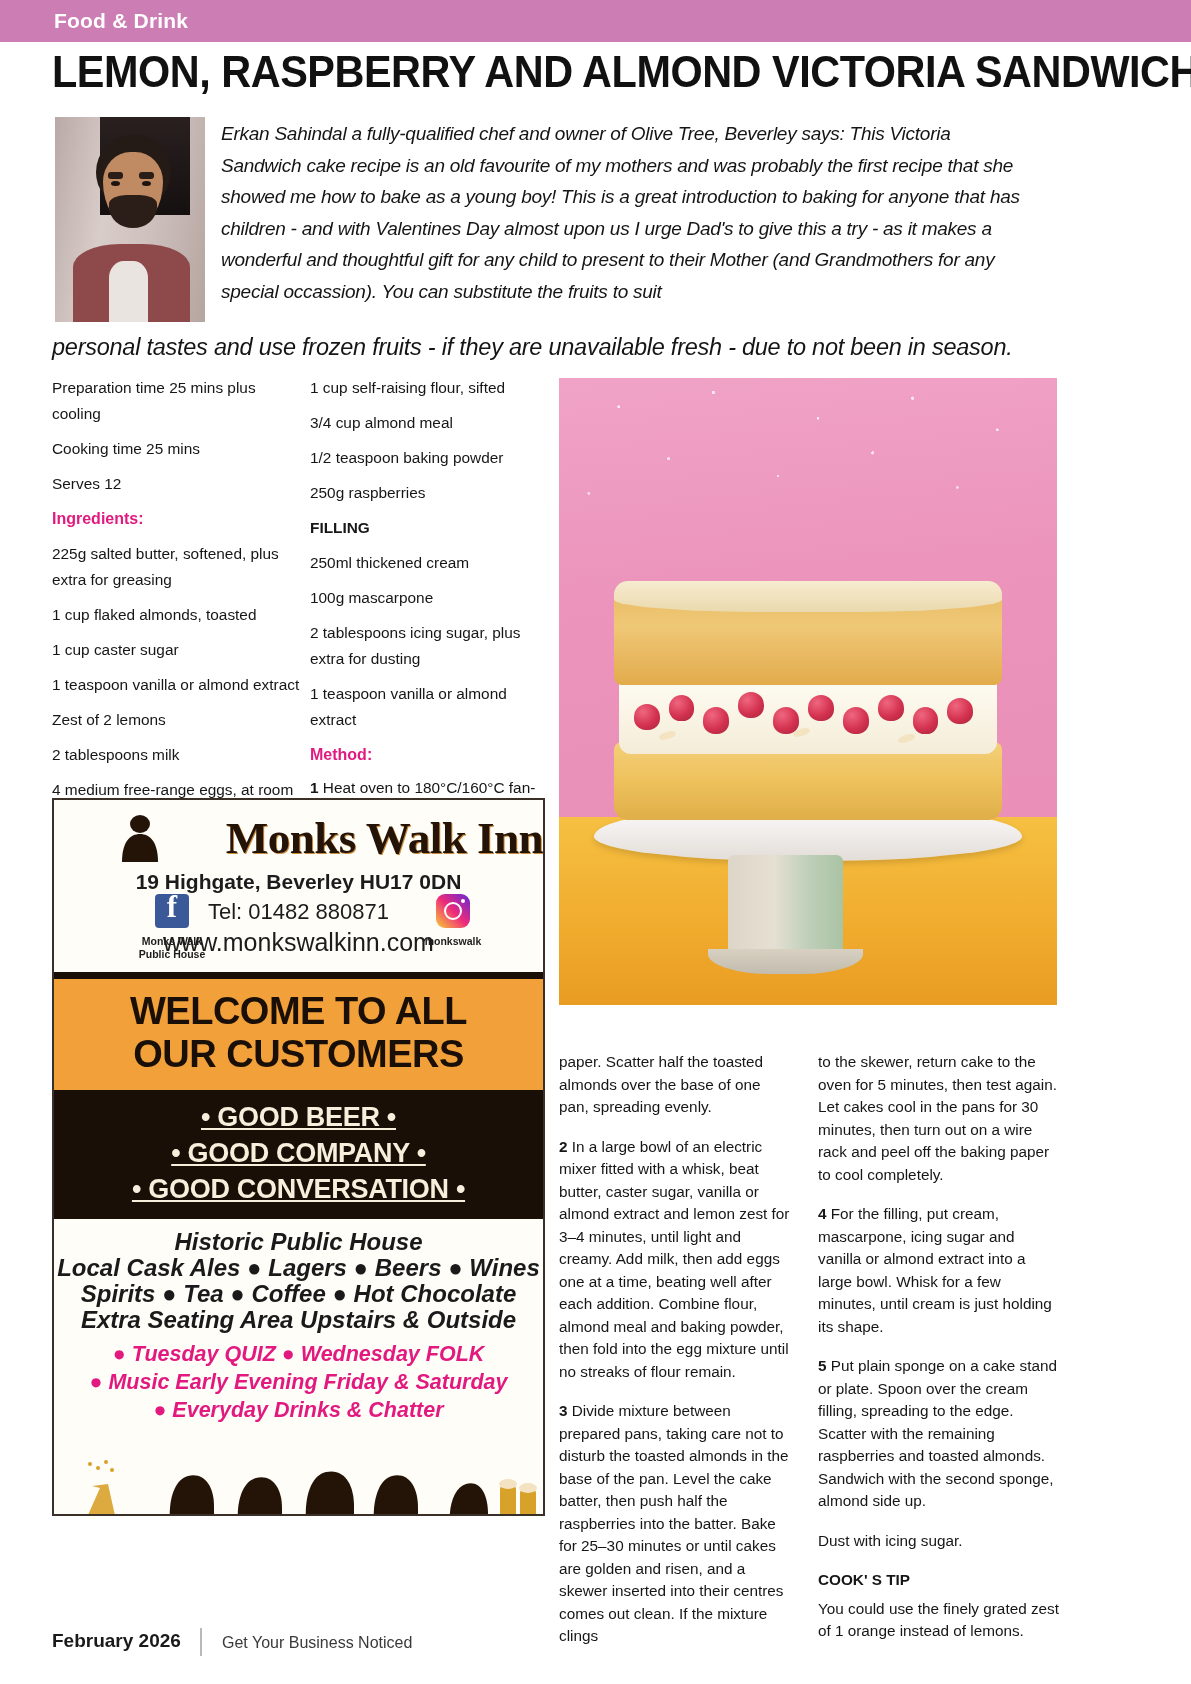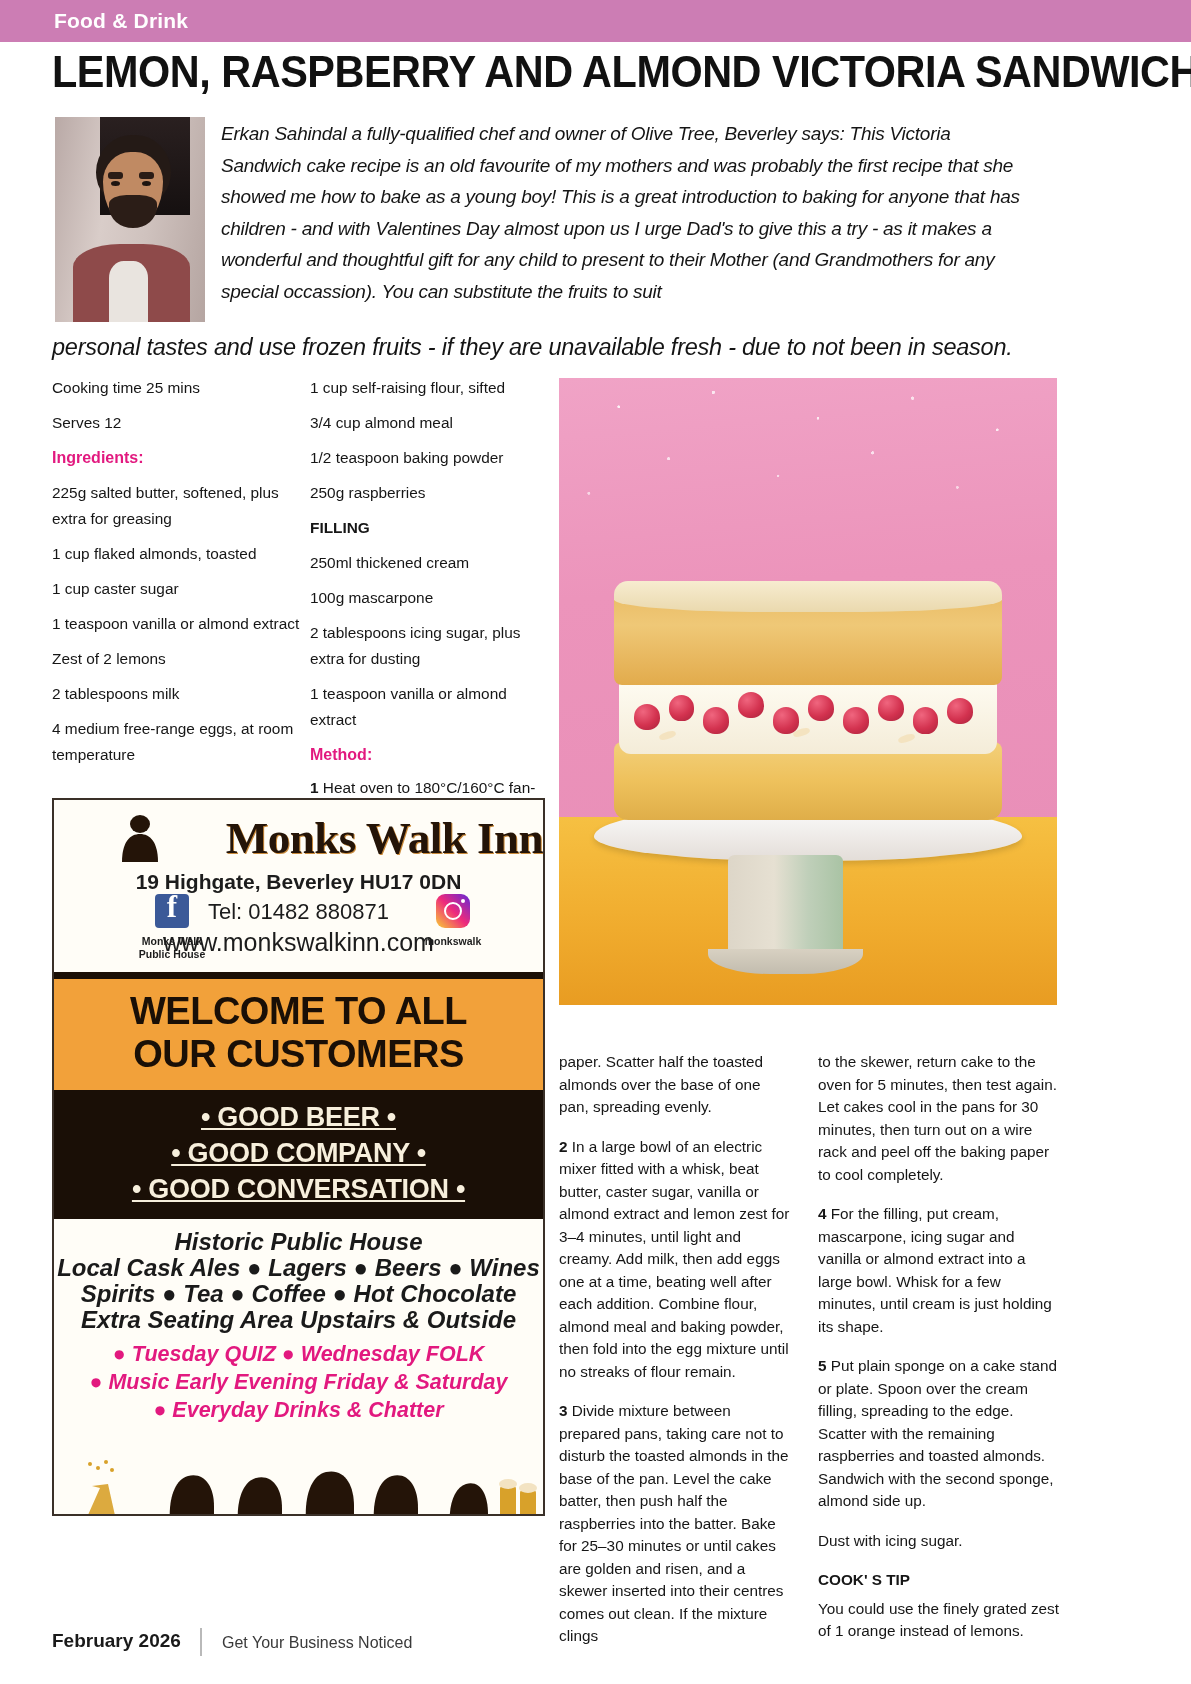--- a/index.html
+++ b/index.html
@@ -310,20 +310,21 @@
     <div class="brow-r"></div>
     <div class="eye-l"></div>
     <div class="eye-r"></div>
     <div class="beard"></div>
   </div>
 
   <div class="intro">Erkan Sahindal a fully-qualified chef and owner of Olive Tree, Beverley says: This Victoria Sandwich cake recipe is an old favourite of my mothers and was probably the first recipe that she showed me how to bake as a young boy! This is a great introduction to baking for anyone that has children - and with Valentines Day almost upon us I urge Dad's to give this a try - as it makes a wonderful and thoughtful gift for any child to present to their Mother (and Grandmothers for any special occassion). You can substitute the fruits to suit</div>
   <div class="intro-last">personal tastes and use frozen fruits - if they are unavailable fresh - due to not been in season.</div>
 
   <div class="col col-1">
+    <p>Preparation time 25 mins plus cooling</p>
     <p>Cooking time 25 mins</p>
     <p>Serves 12</p>
     <p class="label-pink gap-top">Ingredients:</p>
     <p>225g salted butter, softened, plus extra for greasing</p>
     <p>1 cup flaked almonds, toasted</p>
     <p>1 cup caster sugar</p>
     <p>1 teaspoon vanilla or almond extract</p>
     <p>Zest of 2 lemons</p>
     <p>2 tablespoons milk</p>
     <p>4 medium free-range eggs, at room temperature</p>

